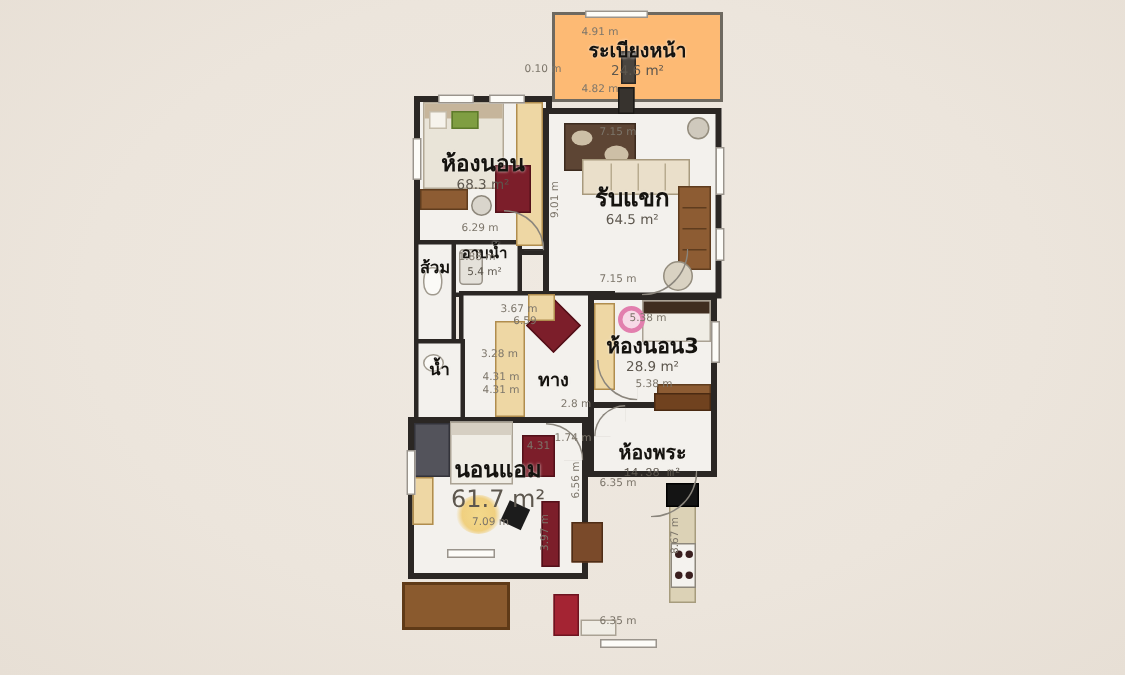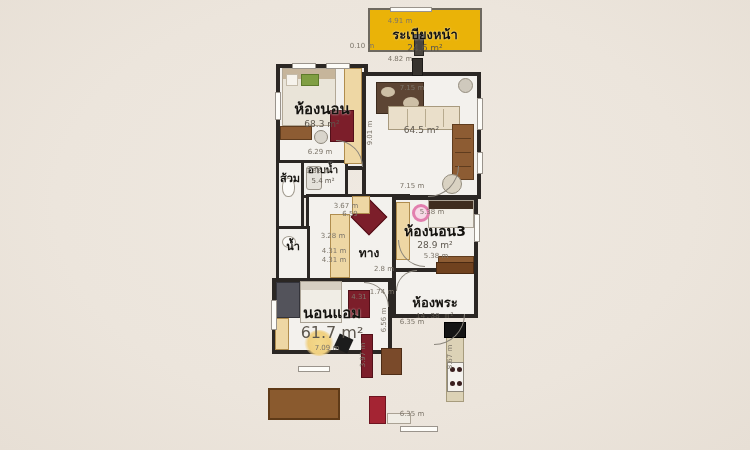--- a/index.html
+++ b/index.html
@@ -10,30 +10,30 @@
   }
   #plan{position:relative;width:750px;height:450px;}
 
   
   .room{position:absolute;box-sizing:border-box;background:#f3f1ed;border:4px solid #2b2724;}
   .room.thin{border-width:3px;}
   .room-label{position:absolute;left:0;right:0;text-align:center;pointer-events:none;z-index:30;}
   .room-title{font-weight:bold;color:#15130f;line-height:1.05;text-shadow:0 0 2px rgba(243,241,237,.9);}
   .room-area{color:#5d574e;font-size:9px;margin-top:1px;}
 
-  #room-balcony{left:368px;top:8px;width:114px;height:44px;background:#eab308;border:2px solid#6e6960;}
+  #room-balcony{left:368px;top:8px;width:114px;height:60px;background:#fdba74;border:2px solid#6e6960;}
   #room-bedroom1{left:276px;top:64px;width:92px;height:106px;}
   #room-living{left:362px;top:72px;width:119px;height:127px;}
   #room-shower{left:298px;top:160px;width:50px;height:38px;border-width:3px;}
   #room-toilet{left:276px;top:160px;width:28px;height:70px;border-width:3px;}
   #room-water{left:276px;top:226px;width:34px;height:58px;border-width:3px;}
   #room-passage{left:306px;top:194px;width:104px;height:92px;border-width:3px;}
   #room-bedroom3{left:392px;top:196px;width:86px;height:78px;}
   #room-prayer{left:392px;top:268px;width:86px;height:50px;}
-  #room-am{left:272px;top:278px;width:120px;height:76px;}
+  #room-am{left:272px;top:278px;width:120px;height:108px;}
   #room-kitchen{left:366px;top:312px;width:104px;height:118px;}
 
   
   .obj{position:absolute;box-sizing:border-box;z-index:10;}
   .wood{background:#8d5c33;border:1px solid #5f3c1e;}
   .tan{background:#eed7a4;border:1px solid #b08d4e;}
   .rugred{background:#7c1e2a;border:1px solid #531019;}
   .whitefurn{background:#f0ede5;border:1px solid #aaa294;}
 
   
@@ -128,20 +128,21 @@
 
   <div class="room" id="room-bedroom1">
     <div class="room-label" style="top:34px;">
       <div class="room-title" style="font-size:15px;">ห้องนอน</div>
       <div class="room-area">68.3 m²</div>
     </div>
   </div>
 
   <div class="room" id="room-living">
     <div class="room-label" style="top:48px;">
+      <div class="room-title" style="font-size:16px;">รับแขก</div>
       <div class="room-area">64.5 m²</div>
     </div>
   </div>
 
   <div class="room thin" id="room-shower">
     <div class="room-label" style="top:2px;">
       <div class="room-title" style="font-size:10px;">อาบน้ำ</div>
       <div class="room-area" style="font-size:7px;">5.4 m²</div>
     </div>
   </div>

